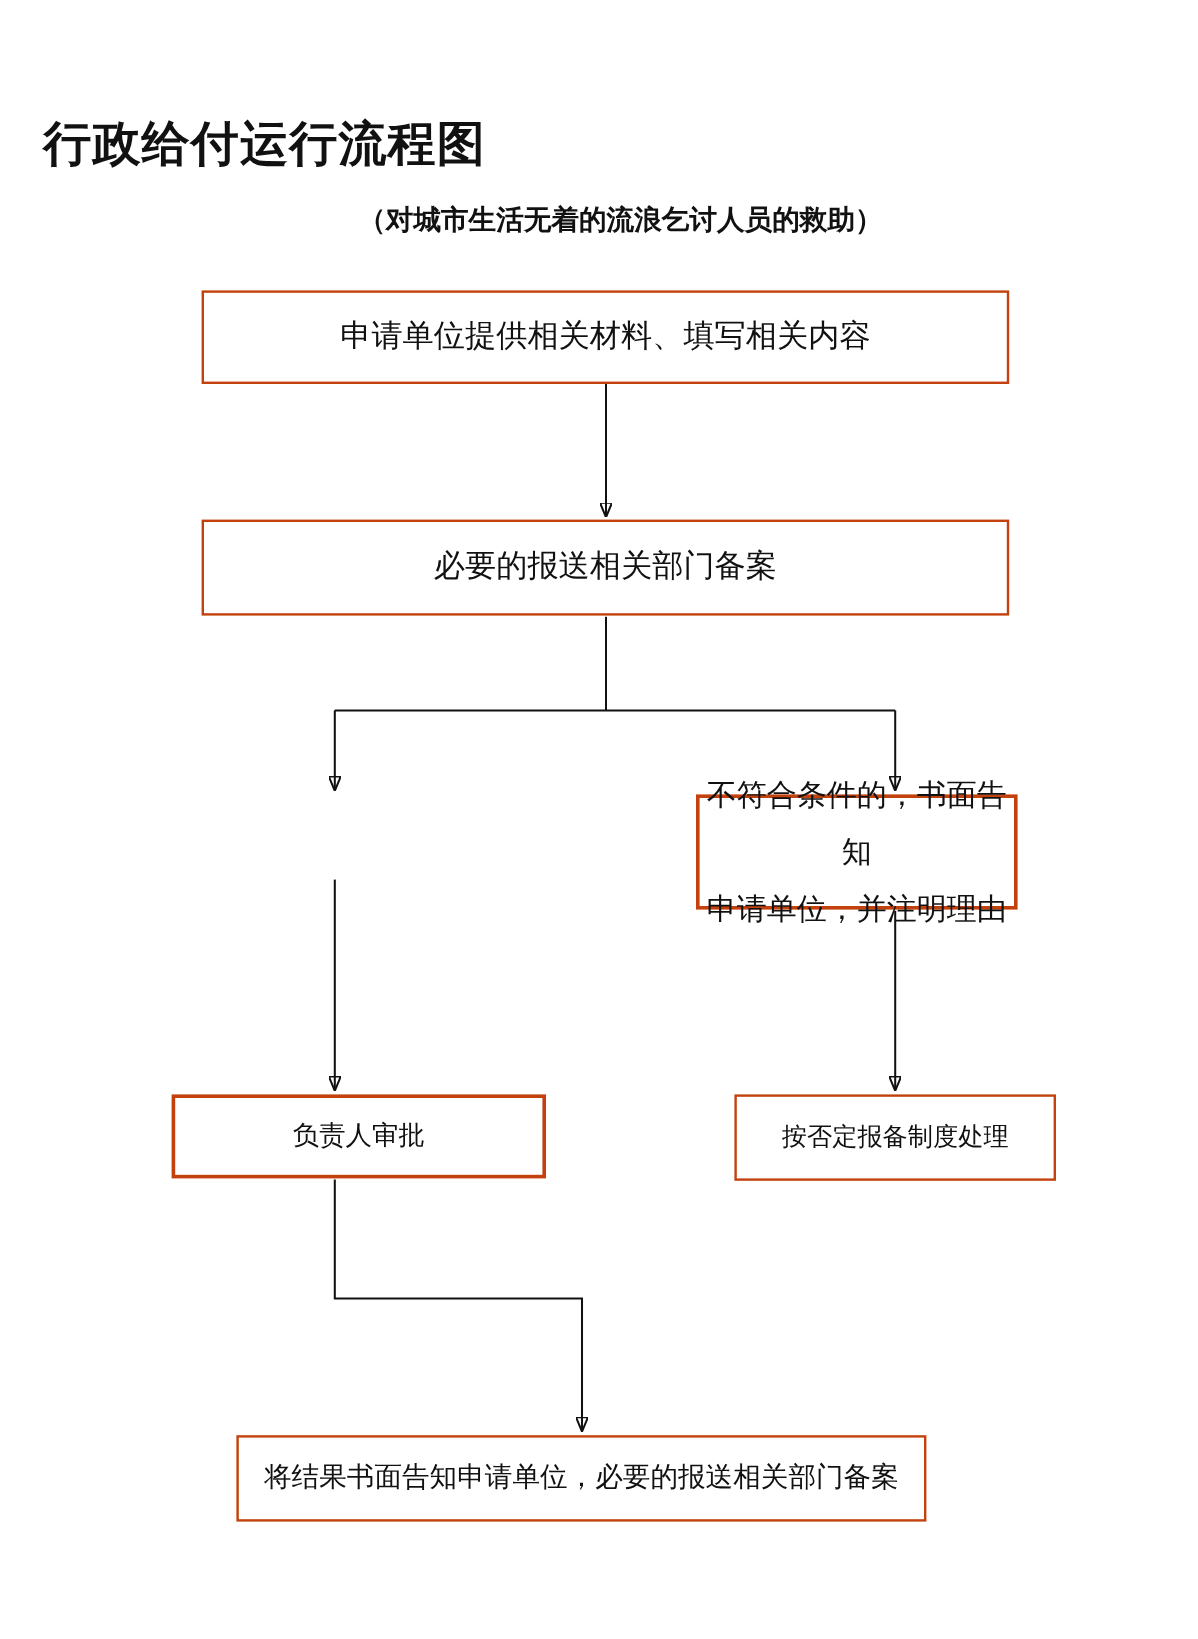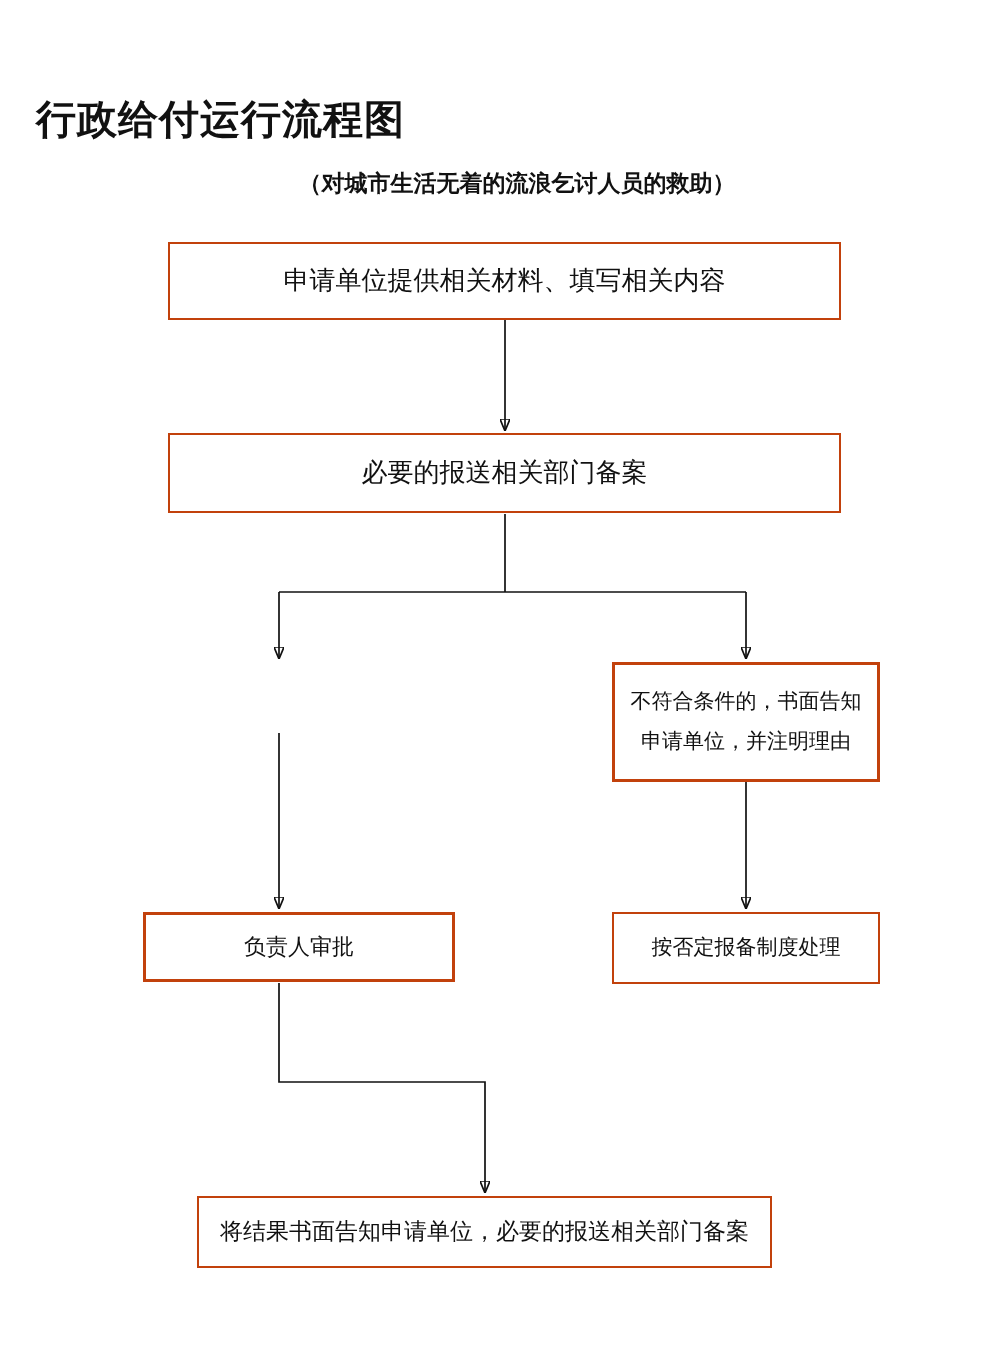--- a/index.html
+++ b/index.html
@@ -64,21 +64,21 @@
     text-align: center;
   }
   .flow-node .node-label {
     white-space: pre-line;
     line-height: 1.9;
     color: #111111;
   }
   .node-apply            { left: 168px; top: 242px;  width: 673px; height: 78px;  font-size: 26px; }
   .node-first-review     { left: 168px; top: 433px;  width: 673px; height: 80px;  font-size: 26px; }
   .node-qualified        { left: 143px; top: 662px;  width: 272px; height: 70px;  font-size: 21px; border-width: 3px; }
-  .node-not-qualified    { left: 612px; top: 662px;  width: 268px; height: 120px;  font-size: 21px; border-width: 3px; }
+  .node-not-qualified    { left: 580px; top: 662px;  width: 268px; height: 96px;  font-size: 25px; border-width: 3px; }
   .node-leader-approval  { left: 143px; top: 912px;  width: 312px; height: 70px;  font-size: 22px; border-width: 3px; }
   .node-rejected         { left: 612px; top: 912px;  width: 268px; height: 72px;  font-size: 21px; border-width: 2px; }
   .node-final-notice     { left: 197px; top: 1196px; width: 575px; height: 72px;  font-size: 23px; text-align: center; }
 </style>
 </head>
 <body>
 
 <div class="page">
 
   <h1 class="doc-title">行政给付运行流程图</h1>

